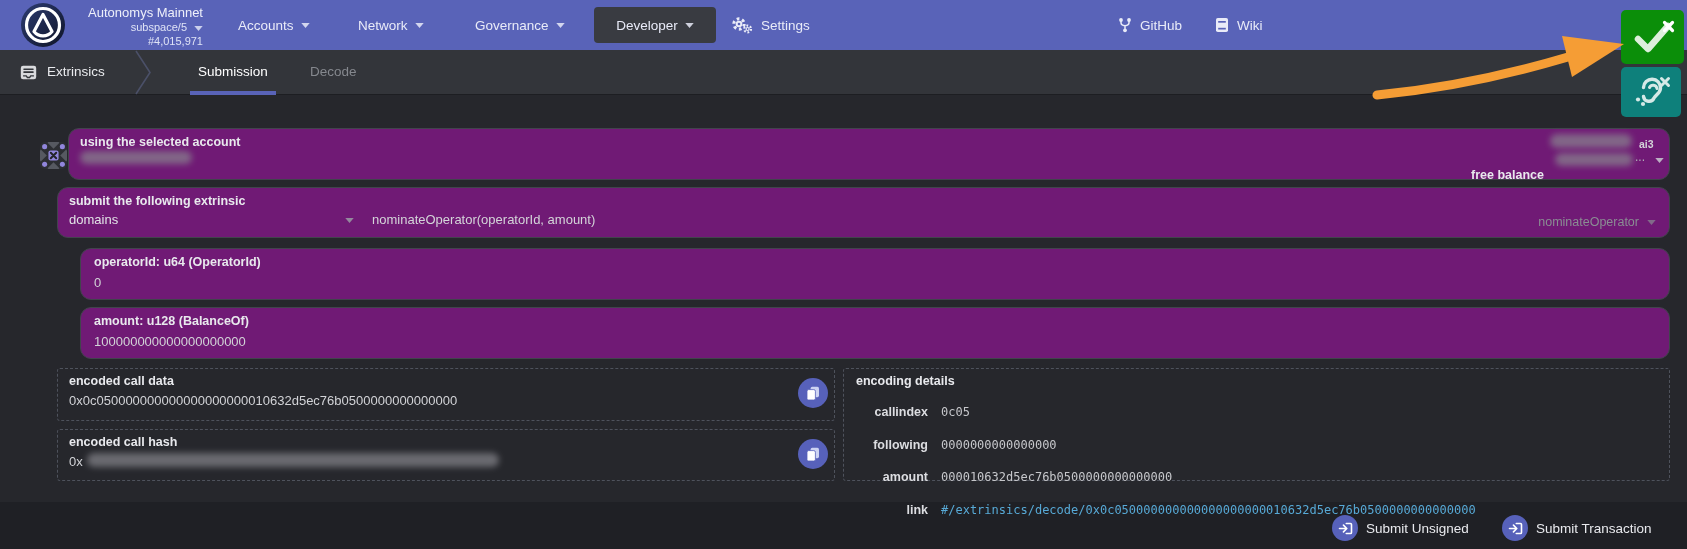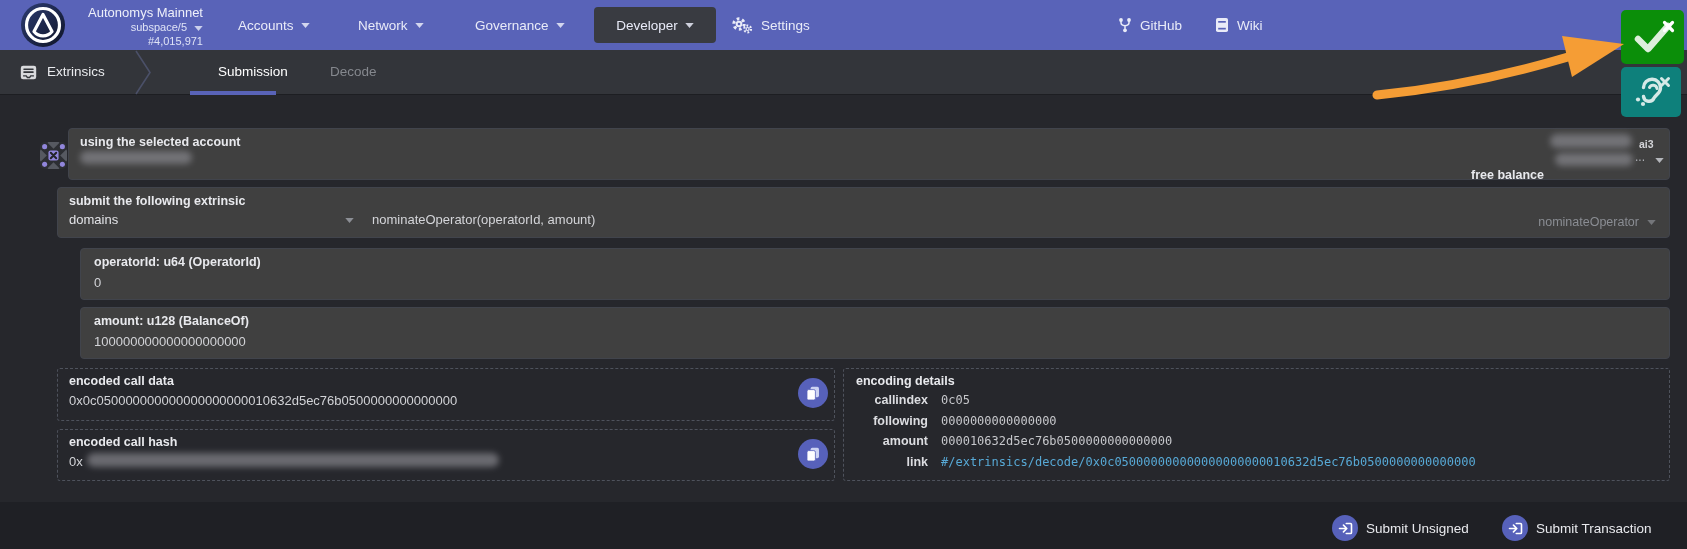--- a/index.html
+++ b/index.html
@@ -26,27 +26,27 @@
   .corner-1 { right:38px; top:8px; } .corner-2 { right:50px; top:31px; }
   .float-btn { position:absolute; z-index:40; border-radius:5px; display:flex; align-items:center; justify-content:center; cursor:pointer; }
   .btn-check { left:1621px; top:10px; width:63px; height:54px; }
   .btn-hearing { left:1621px; top:67px; width:60px; height:50px; }
 
   
   .subnav { position:absolute; left:0; top:50px; width:1687px; height:45px; background:#33353a; border-bottom:1px solid #1d1e22; z-index:2; }
   .tray-icon { position:absolute; left:20px; top:15px; width:17px; height:15px; }
   .section-label { position:absolute; left:47px; top:14px; font-size:13.5px; color:#eaebee; }
   .crumb-sep { position:absolute; left:133px; top:0; width:20px; height:45px; }
-  .tab { position:absolute; top:14px; font-size:13.5px; cursor:pointer;margin-left:20px; }
+  .tab { position:absolute; top:14px; font-size:13.5px; cursor:pointer; }
   .tab-submission { left:198px; color:#ffffff; }
   .tab-decode { left:310px; color:#85888e; }
   .tab-underline { position:absolute; left:190px; top:41px; width:86px; height:4px; background:#5963b8; }
 
   
-  .panel { position:absolute; border:1px solid #41444c; border-radius:4px; background:#404040; }
+  .panel { position:absolute; border:1px solid #41444c; border-radius:11px; background:#701a75; }
   .panel.dashed { border:1px dashed #4e525c; border-radius:3px; background:transparent; }
   .p-label { position:absolute; font-size:12.5px; font-weight:bold; color:#e8e9ed; white-space:nowrap; }
   .p-value { position:absolute; font-size:13px; color:#d2d3d7; white-space:nowrap; }
   .blur-bar { position:absolute; background:#8a8a90; border-radius:7px; filter:blur(3px); opacity:.68; }
 
   .panel-account { left:68px; top:128px; width:1602px; height:52px; }
   .identicon { position:absolute; left:40px; top:142px; width:27px; height:27px; z-index:4; cursor:pointer; }
   .fb-label { left:1402px; top:7px;margin-top:32px; }
   .fb-unit { position:absolute; left:1570px; top:9px; font-size:10.5px; font-weight:bold; color:#d3d4d8; }
   .fb-ellipsis { position:absolute; left:1566px; top:21px; font-size:12px; color:#aeb0b6; }
@@ -67,21 +67,21 @@
   .panel-calldata { left:57px; top:368px; width:778px; height:53px; }
   .panel-callhash { left:57px; top:429px; width:778px; height:52px;text-align:right; }
   .out-label { left:11px; top:5px; }
   .out-value { left:11px; top:24px; }
   .hash-blur { left:29px; top:23px; width:412px; height:14px; }
   .copy-btn { position:absolute; left:740px; top:9px; width:30px; height:30px; border-radius:50%; background:#5761ba; display:flex; align-items:center; justify-content:center; cursor:pointer; }
 
   .panel-details { left:843px; top:368px; width:827px; height:113px; }
   .det-title { left:12px; top:5px; }
   .det-rows { position:absolute; left:12px; top:24px; right:8px; }
-  .det-row { display:flex; align-items:baseline; height:20.5px; }
+  .det-row { display:flex; align-items:baseline; height:20.5px;margin-top:12px; }
   .det-key { width:72px; text-align:right; font-size:12.5px; font-weight:bold; color:#dcdde1; flex:none; }
   .det-val { margin-left:13px; font-family:"DejaVu Sans Mono", monospace; font-size:12px; color:#c6c7cb; white-space:nowrap; }
   .det-val.link { color:#57a9d6; cursor:pointer; }
 
   .bottom-strip { position:absolute; left:0; top:502px; width:1687px; height:47px; background:#1f2025; }
   .submit-btn { position:absolute; top:515px; height:26px; display:flex; align-items:center; cursor:pointer; z-index:5; }
   .submit-unsigned { left:1332px; } .submit-transaction { left:1502px; }
   .submit-btn .circle { width:26px; height:26px; border-radius:50%; background:#5761ba; display:flex; align-items:center; justify-content:center; flex:none; }
   .submit-btn .lbl { margin-left:8px; font-size:13.5px; color:#e9eaee; white-space:nowrap; }
 

